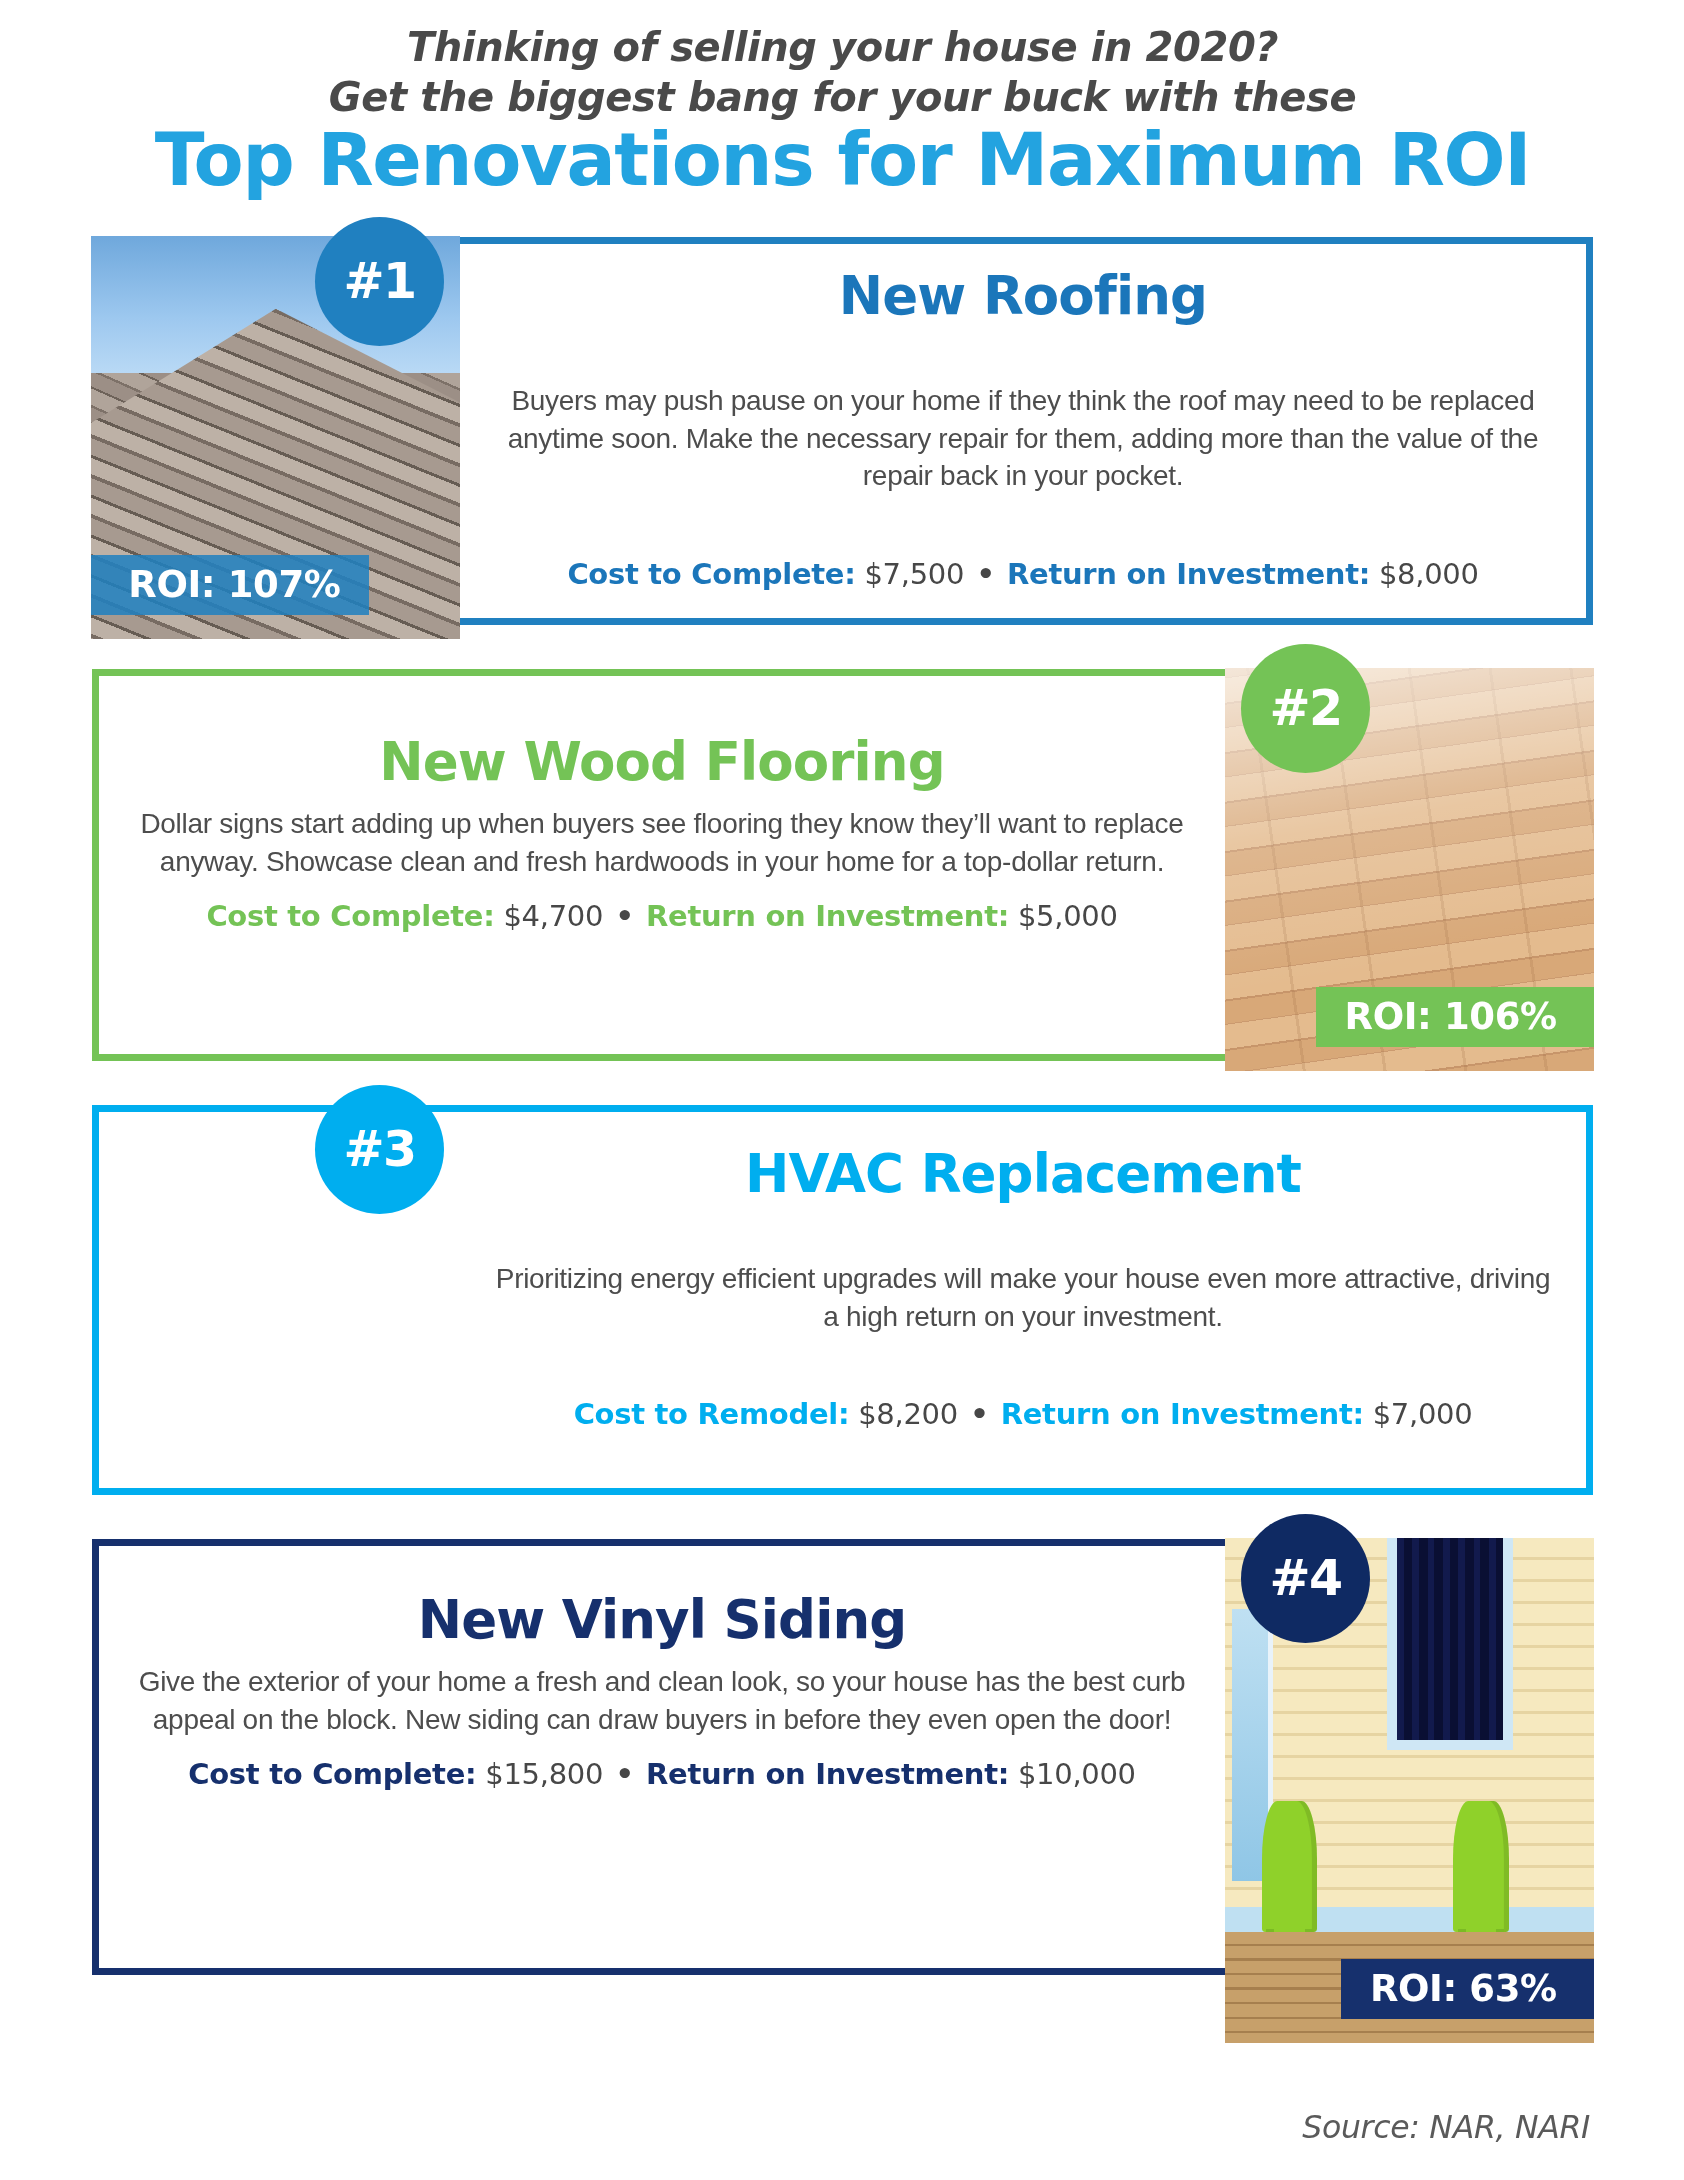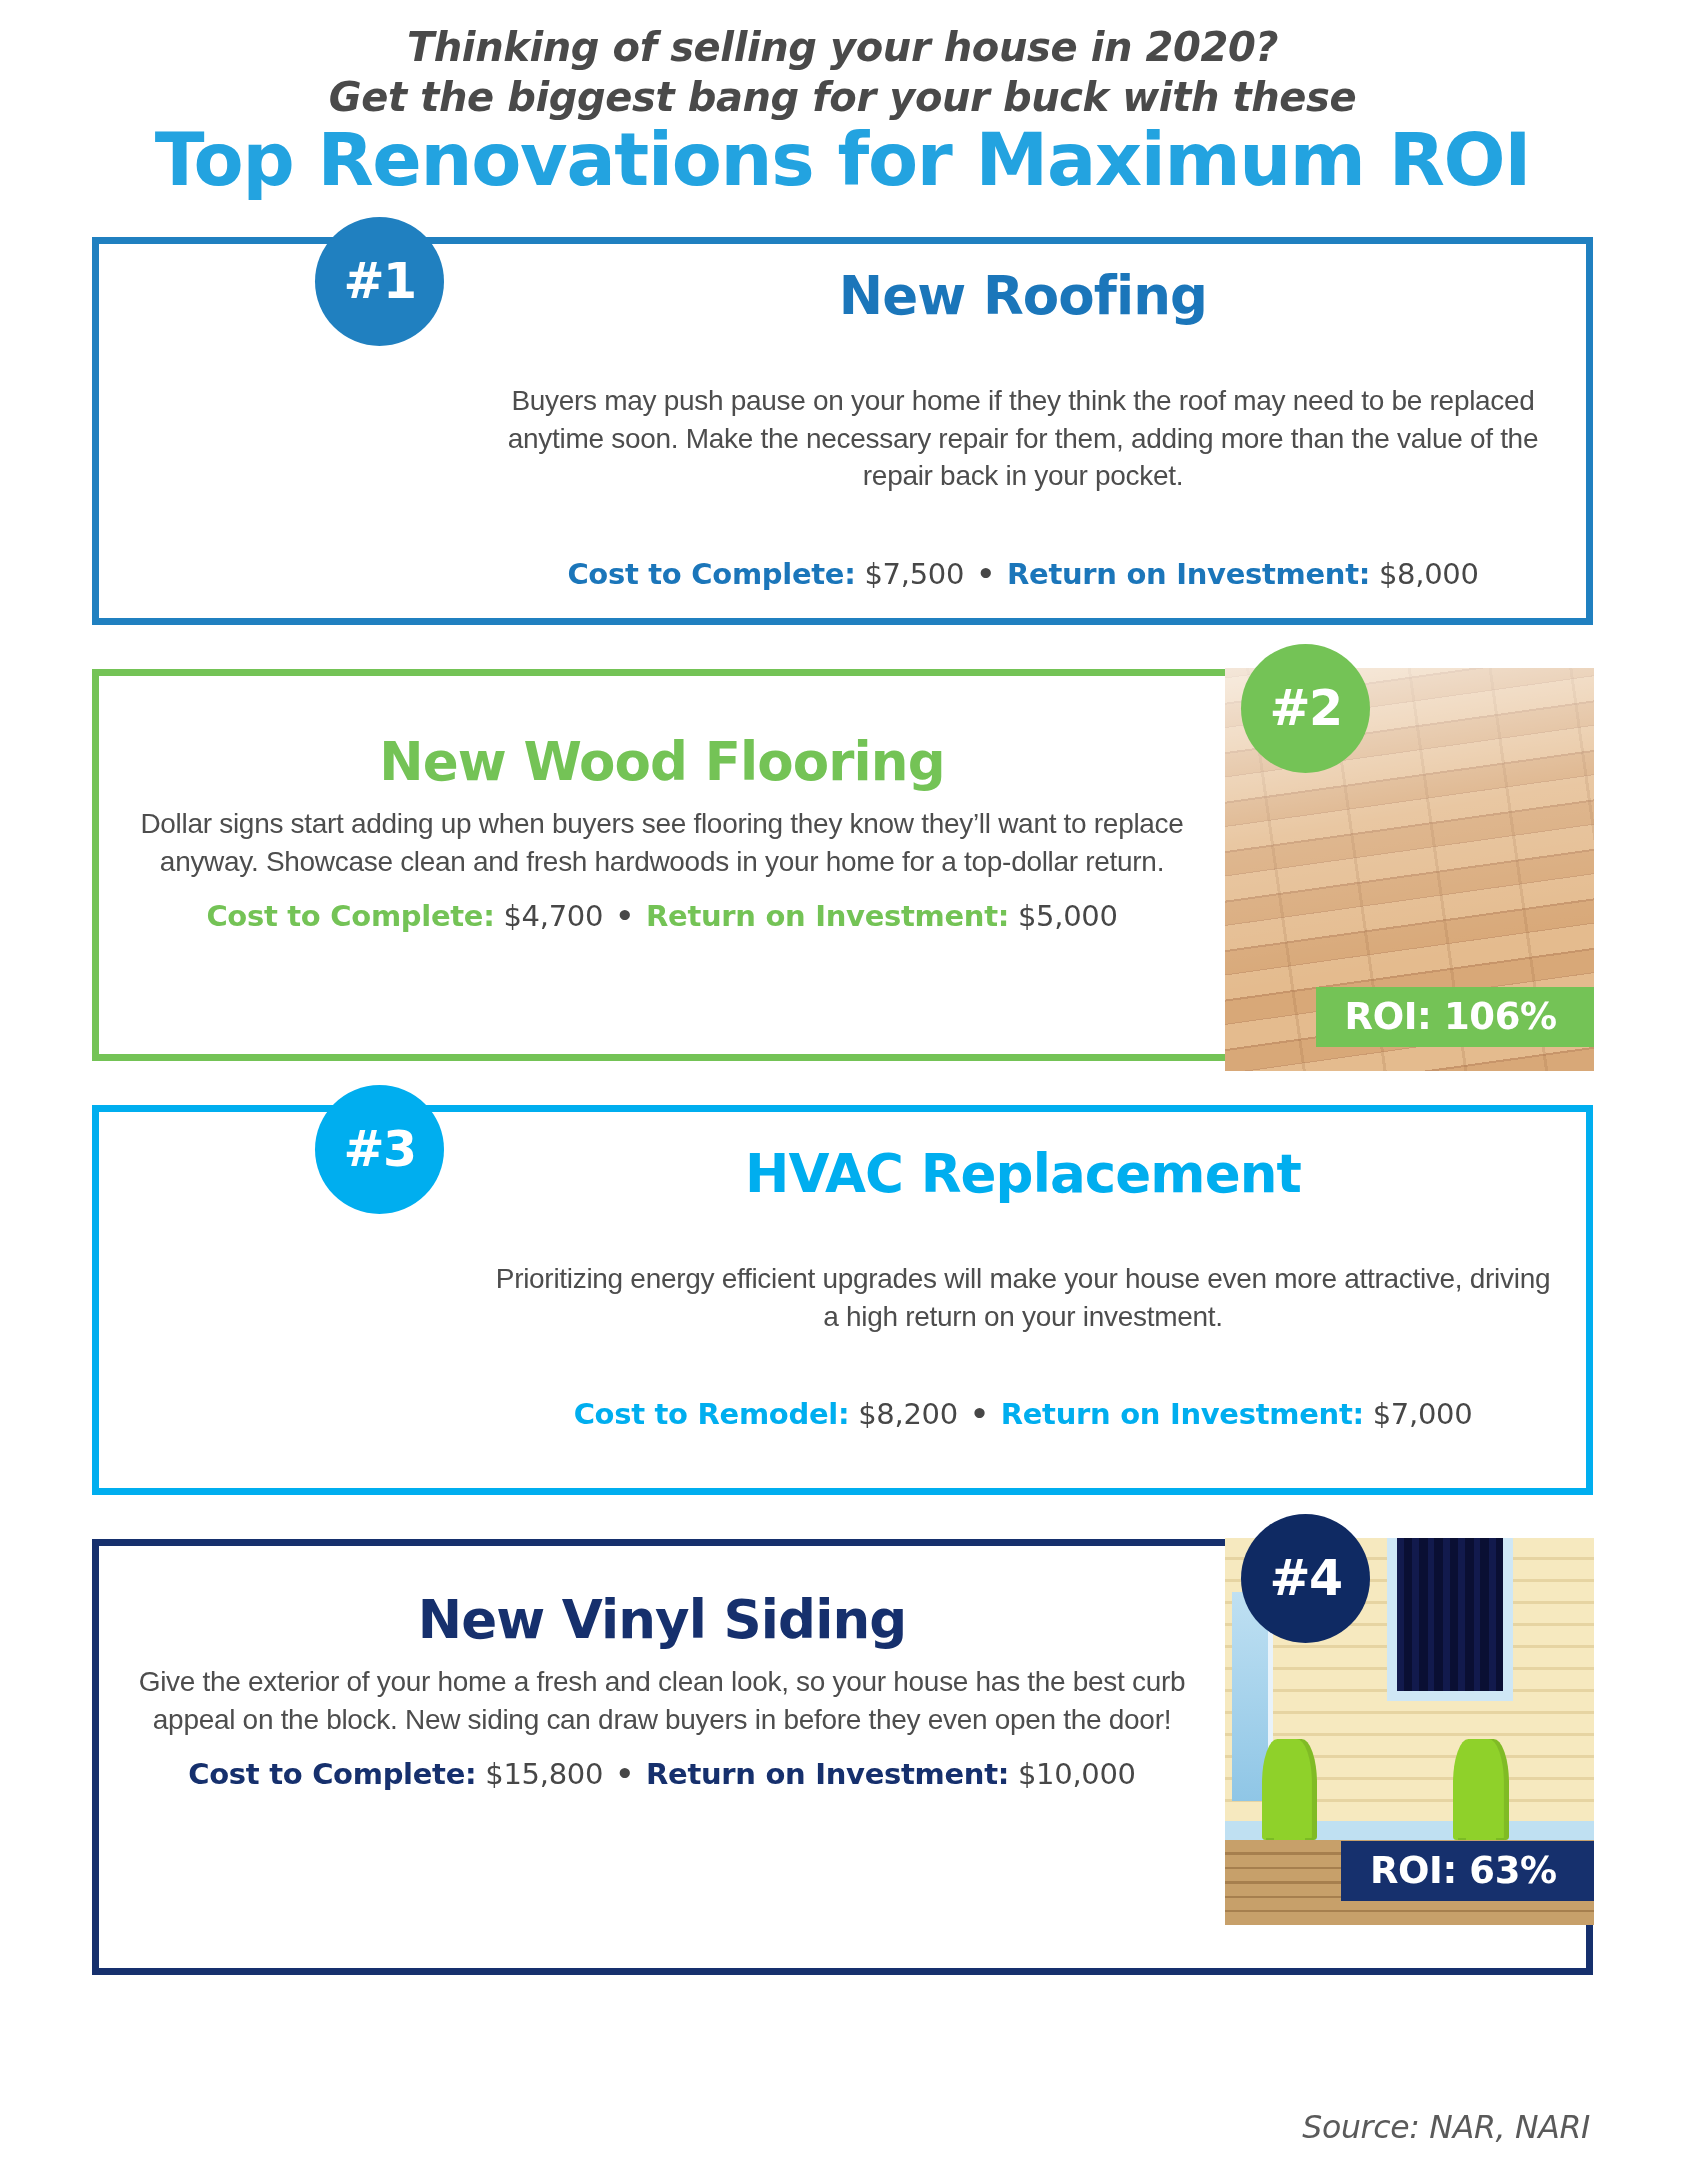--- a/index.html
+++ b/index.html
@@ -175,21 +175,21 @@
   .c1 .badge { left: 216px; top: -27px; }
   .c2 .badge { right: 216px; top: -32px; }
   .c3 .badge { left: 216px; top: -27px; }
   .c4 .badge { right: 216px; top: -32px; }
 
   
   .c1 { height: 388px; }
   .c2 { height: 392px; }
   .c3 { height: 390px; }
   .c4 { height: 436px; }
-  .c4 .photo { height: 387px; text-decoration: underline; }
+  .c4 .photo { height: 505px; text-decoration: underline; }
   .c4 .body-side { padding-top: 44px; }
   .c2 .body-side { padding-top: 56px; }
   .c3 .body-side { padding-top: 32px; }
 
   
   
   .art-roof {
     background:
       linear-gradient(#7fb2e0 0%, #8cbce8 10%, transparent 10.1%),
       repeating-linear-gradient(24deg,
@@ -341,20 +341,24 @@
 
   <div class="header">
     <div class="kicker">Thinking of selling your house in 2020?</div>
     <div class="kicker">Get the biggest bang for your buck with these</div>
     <div class="main-title">Top Renovations for Maximum ROI</div>
   </div>
 
   <div class="cards">
 
     <div class="card c1">
+      <div class="photo left">
+        <div class="img art-roof"></div>
+        <div class="roi onleft">ROI: 107%</div>
+      </div>
       <div class="badge">#1</div>
       <div class="body-side onright">
         <div class="card-title">New Roofing</div>
         <div class="card-desc">Buyers may push pause on your home if they think the roof may need to be replaced anytime soon. Make the necessary repair for them, adding more than the value of the repair back in your pocket.</div>
         <div class="card-stats">
           <span class="lbl">Cost to Complete:</span>
           <span>$7,500</span>
           <span class="sep">•</span>
           <span class="lbl">Return on Investment:</span>
           <span>$8,000</span>

